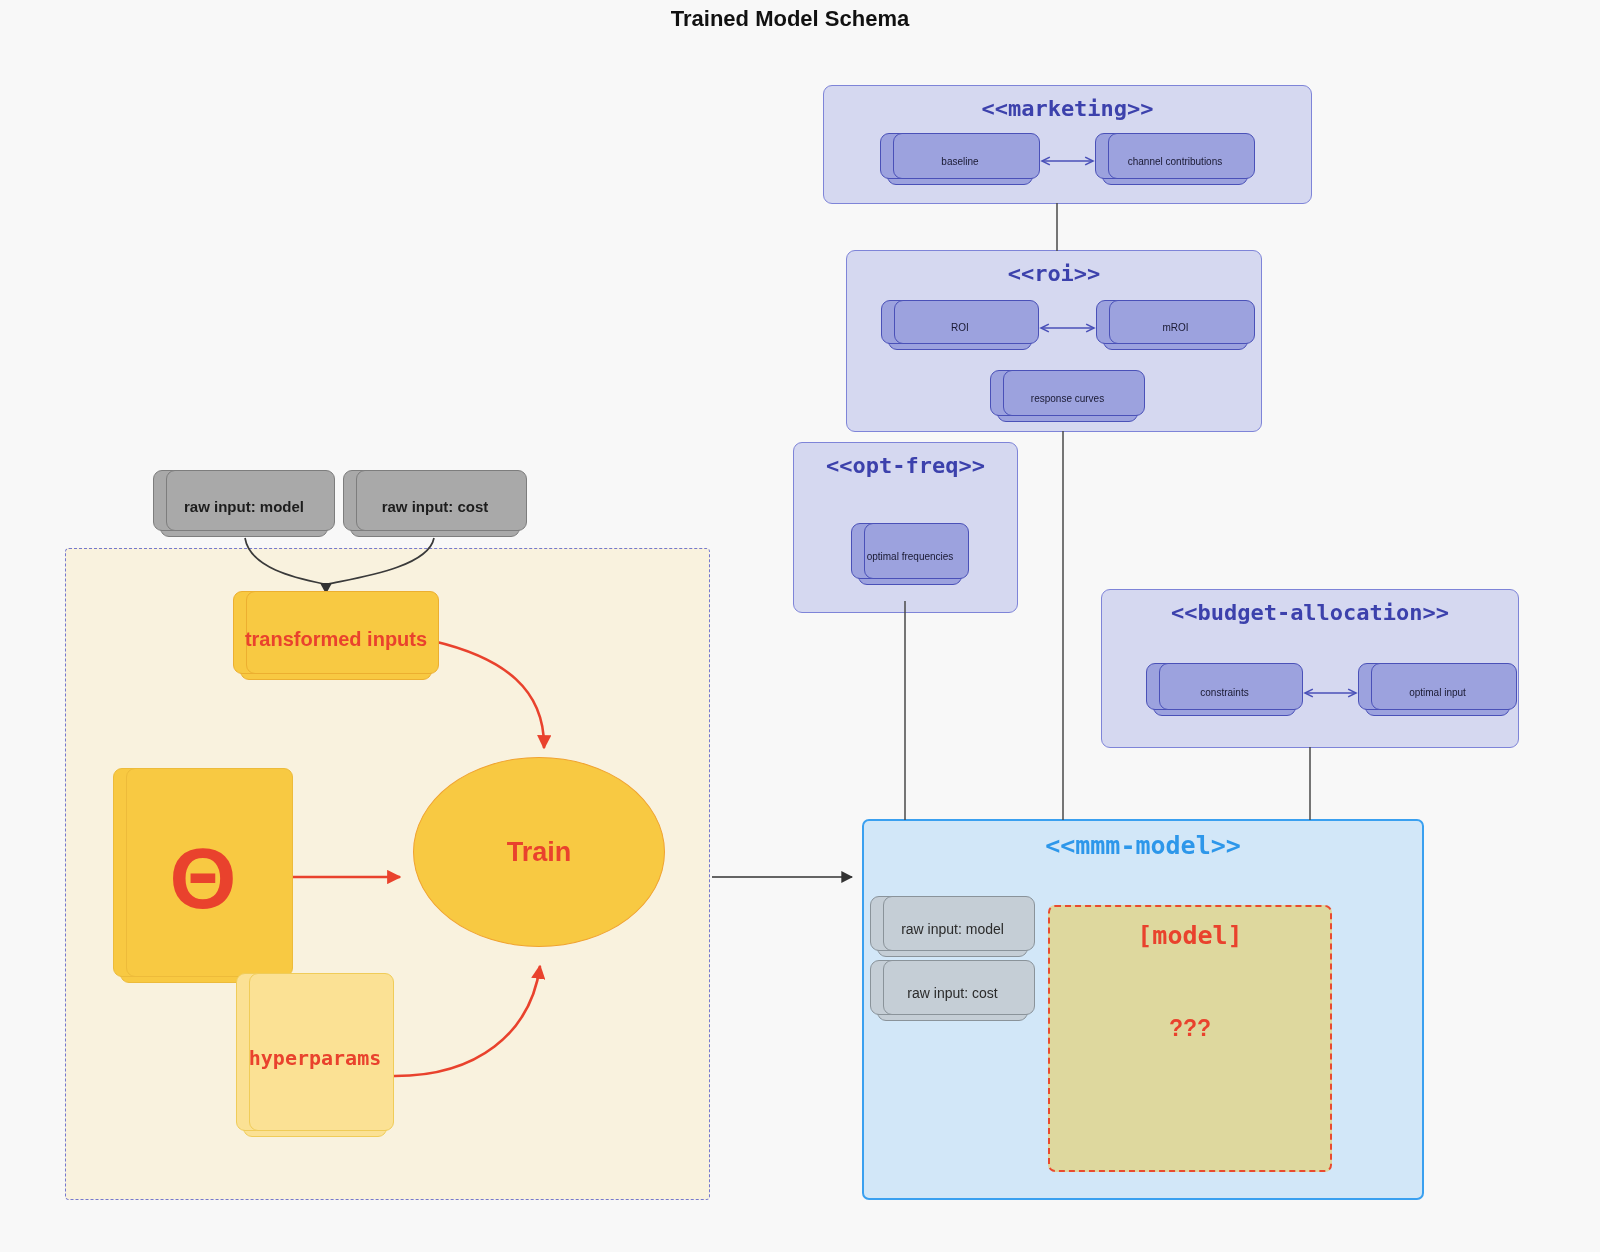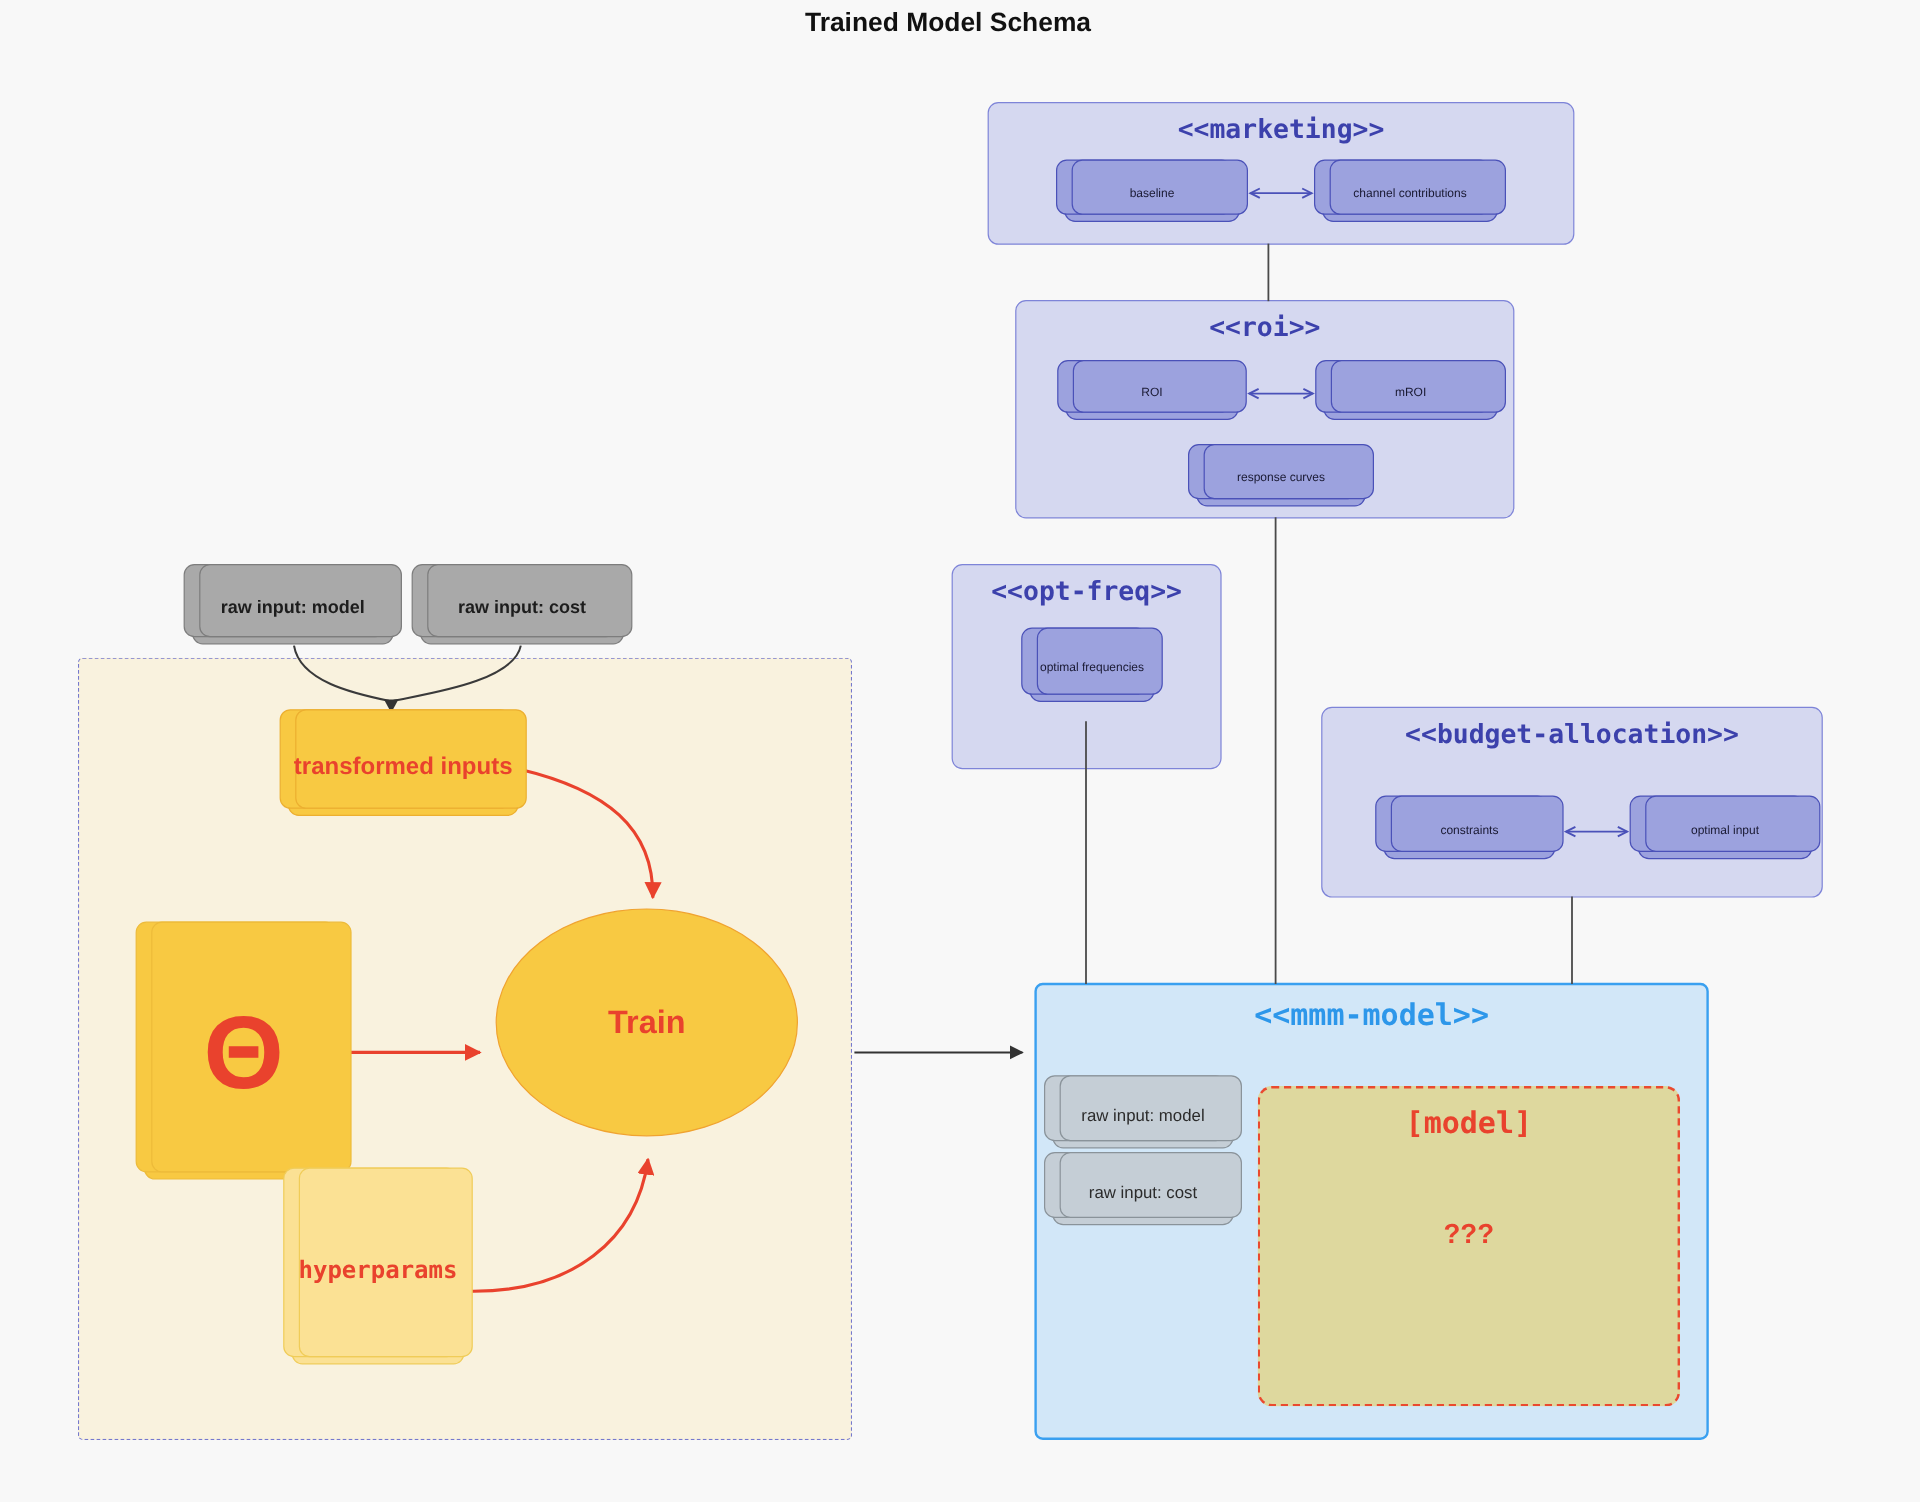--- a/index.html
+++ b/index.html
@@ -54,21 +54,21 @@
   <div class="framework" style="left:65px;top:548px;width:645px;height:652px;"></div>
 
   <div class="cluster" style="left:803px;top:85px;width:489px;height:119px;margin-left:20px;">
     <div class="cluster-title">&lt;&lt;marketing&gt;&gt;</div>
   </div>
 
   <div class="cluster" style="left:846px;top:250px;width:416px;height:182px;">
     <div class="cluster-title">&lt;&lt;roi&gt;&gt;</div>
   </div>
 
-  <div class="cluster" style="left:793px;top:470px;width:225px;height:171px;">
+  <div class="cluster" style="left:793px;top:442px;width:225px;height:171px;">
     <div class="cluster-title">&lt;&lt;opt-freq&gt;&gt;</div>
   </div>
 
   <div class="cluster" style="left:1101px;top:589px;width:418px;height:159px;">
     <div class="cluster-title">&lt;&lt;budget-allocation&gt;&gt;</div>
   </div>
 
   <div class="cluster blue" style="left:862px;top:819px;width:562px;height:381px;">
     <div class="cluster-title">&lt;&lt;mmm-model&gt;&gt;</div>
   </div>
@@ -130,18 +130,18 @@
   <div class="ellipse" style="left:413px;top:757px;width:250px;height:188px;">
     <span class="lbl">Train</span>
   </div>
 
   <div class="stack card-gold-light mono" style="left:243px;top:980px;width:144px;height:157px;font-size:20px;font-weight:600;">hyperparams</div>
 
 
   <div class="stack card-gray-light" style="left:877px;top:903px;width:151px;height:54px;">raw input: model</div>
   <div class="stack card-gray-light" style="left:877px;top:967px;width:151px;height:54px;">raw input: cost</div>
 
-  <div class="model-box" style="left:1048px;top:905px;width:352px;height:267px;border-radius:12px;">
+  <div class="model-box" style="left:1048px;top:905px;width:284px;height:267px;">
     <div class="model-title">[model]</div>
     <div class="model-qqq">???</div>
   </div>
 
 </div>
 
 </body></html>

